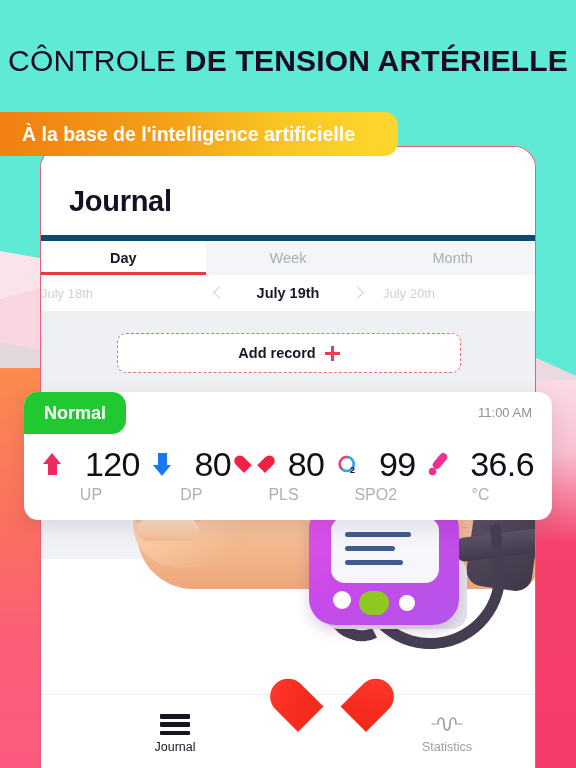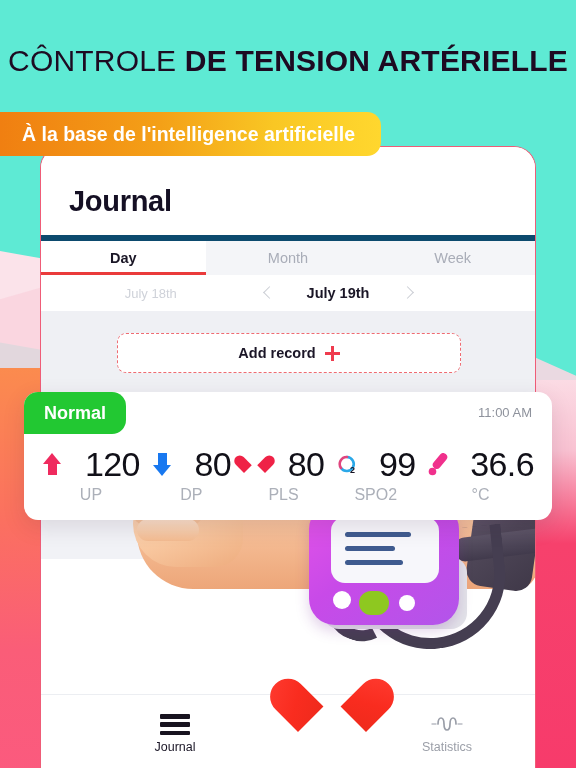--- a/index.html
+++ b/index.html
@@ -60,21 +60,21 @@
     white-space: nowrap;
   }
   .headline .light { font-weight: 400; }
   .headline .bold  { font-weight: 700; }
 
   
   .banner {
     position: absolute;
     left: 0; top: 112px;
     height: 44px;
-    padding: 0 26px 0 22px;
+    padding: 0 43px 0 22px;
     display: flex; align-items: center;
     background: linear-gradient(90deg, #f07f11 0%, #f4a017 42%, #f9c724 72%, #ffd72e 100%);
     border-radius: 0 14px 14px 0;
     color: #ffffff;
     font-size: 19.5px;
     font-weight: 700;
     white-space: nowrap;
     z-index: 6;
   }
 
@@ -134,27 +134,26 @@
   
   .date-row {
     position: absolute;
     left: 0; top: 128px; width: 100%;
     height: 36px;
     display: flex; align-items: center;
     background: #ffffff;
   }
   .date-side {
     flex: 1;
-    text-align: center;
     font-size: 13px;
     color: #cfd2d9;
   }
   .date-mid {
     flex: 1.25;
-    display: flex; align-items: center; justify-content: flex-start;
+    display: flex; align-items: center; justify-content: center;
     gap: 30px;
   }
   .chev {
     width: 16px; height: 16px;
     position: relative;
     flex: none;
   }
   .chev::before {
     content: "";
     position: absolute;
@@ -484,31 +483,32 @@
 
   <div class="banner">À la base de l'intelligence artificielle</div>
 
   <div class="phone">
     <div class="screen">
 
       <div class="journal-title">Journal</div>
 
       <div class="tabs">
         <div class="tab active">Day</div>
+        <div class="tab">Week</div>
         <div class="tab">Month</div>
-        <div class="tab">Week</div>
       </div>
 
       <div class="date-row">
         <div class="date-side">July 18th</div>
         <div class="date-mid">
           <span class="chev left"></span>
           <span class="date-current">July 19th</span>
           <span class="chev right"></span>
         </div>
+        <div class="date-side">July 20th</div>
       </div>
 
       <div class="panel">
         <div class="add-record">
           <span class="add-record-label">Add record</span>
           <span class="plus-sm"></span>
         </div>
       </div>
 
       <div class="illus">

